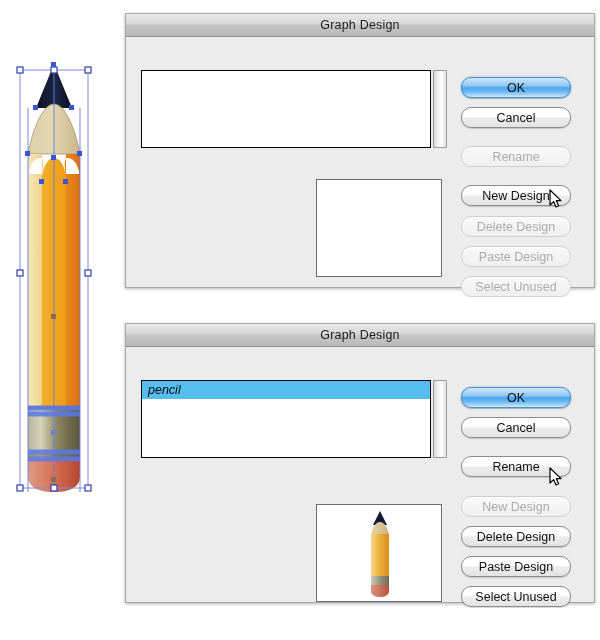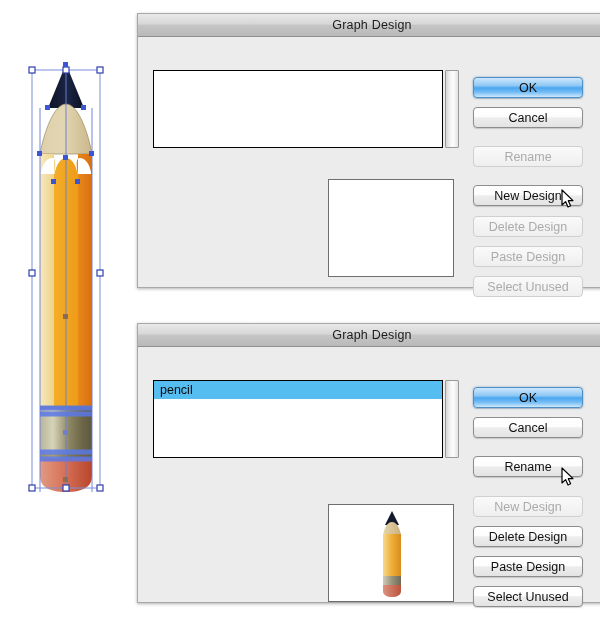--- a/index.html
+++ b/index.html
@@ -3,21 +3,21 @@
 <meta charset="utf-8">
 <style>
   html,body{margin:0;padding:0;}
   body{
     width:600px;height:640px;
     background:#ffffff;
     font-family:"Liberation Sans", sans-serif;
     overflow:hidden;
     position:relative;
   }
-  .stage{position:absolute;left:12px;top:0;width:552px;height:640px;}
+  .stage{position:absolute;left:0;top:0;width:552px;height:640px;}
 
   
   .artwork{
     position:absolute;left:0;top:0;width:124px;height:640px;
     background:#ffffff;
   }
   .pencil-wrap{position:absolute;left:14px;top:62px;width:80px;height:432px;}
 
   
   .dialog{
@@ -47,21 +47,21 @@
     border:1px solid #000000;
     box-sizing:border-box;
     overflow:hidden;
   }
   .list-item{
     height:18px;line-height:18px;
     font-size:12.5px;color:#111;
     padding-left:6px;
     box-sizing:border-box;
   }
-  .list-item.selected{background:#55bdf0;color:#0a0a0a;}
+  .list-item.selected{background:#55bdf0;color:#0a0a0a;font-style:italic;}
   .scroll-track{
     position:absolute;
     width:14px;
     background:linear-gradient(to right,#d6d6d6 0%,#f3f3f3 35%,#fdfdfd 60%,#e2e2e2 100%);
     border:1px solid #9a9a9a;
     box-sizing:border-box;
     border-radius:1px;
   }
 
   
@@ -75,21 +75,21 @@
     background:#ffffff;
     border:1px solid #6e6e6e;
     box-sizing:border-box;
     overflow:hidden;
   }
 
   
   .btn{
     position:absolute;
     width:110px;height:21px;
-    border-radius:4px;
+    border-radius:10px;
     border:1px solid #8d8d8d;
     background:linear-gradient(to bottom,#ffffff 0%,#fdfdfd 45%,#ededed 52%,#e3e3e3 100%);
     font-size:12.5px;
     color:#101010;
     display:flex;align-items:center;justify-content:center;
     box-sizing:border-box;
     box-shadow:0 1px 1px rgba(0,0,0,.16);
     cursor:default;
     user-select:none;
   }

